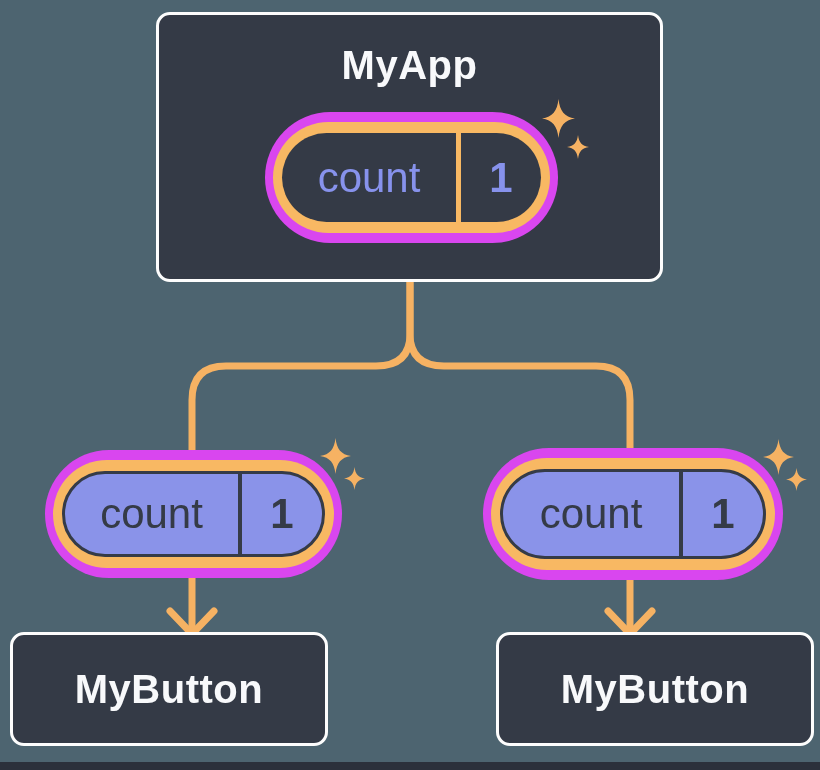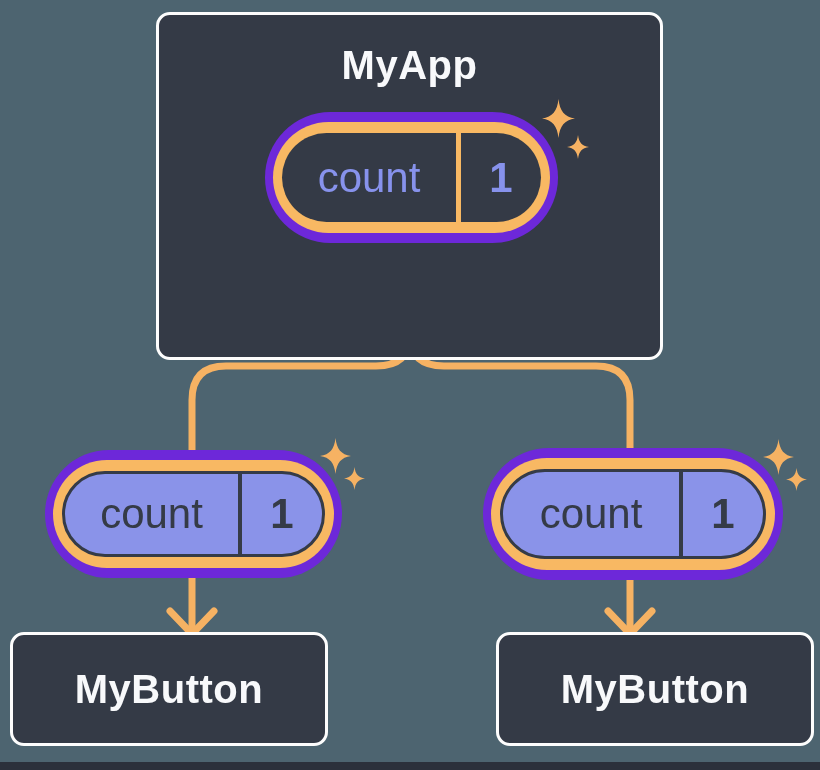--- a/index.html
+++ b/index.html
@@ -10,33 +10,33 @@
   }
   .bottom-strip{position:absolute;left:0;top:762px;width:820px;height:8px;background:#2B303B;}
 
   .connector-svg{position:absolute;left:0;top:0;width:820px;height:770px;}
   .connector-svg path{fill:none;stroke:#F6B263;stroke-width:7;stroke-linecap:round;stroke-linejoin:round;}
 
   .node{
     position:absolute;box-sizing:border-box;
     background:#343A46;border:3px solid #FDFDFD;border-radius:14px;
   }
-  .node--root{left:156px;top:12px;width:507px;height:348px;}
+  .node--root{left:156px;top:12px;width:507px;height:270px;}
   .node--leaf{display:flex;align-items:center;justify-content:center;width:318px;height:114px;top:632px;}
   .node--leaf-left{left:10px;}
   .node--leaf-right{left:496px;}
   .node-title{
     color:#F8F9FB;font-size:40px;font-weight:600;letter-spacing:.5px;
     white-space:nowrap;
   }
   .node--root .node-title{position:absolute;left:0;right:0;top:28px;text-align:center;}
 
   .pill{
     position:absolute;box-sizing:border-box;display:flex;
-    background:#6d28d9;border-radius:999px;padding:10px 8px;
+    background:#d946ef;border-radius:999px;padding:10px 8px;
   }
   .pill-inner{flex:1;display:flex;background:#F8B863;border-radius:999px;padding:11px 9px;}
   .pill-content{
     flex:1;display:flex;align-items:stretch;overflow:hidden;
     border-radius:999px;box-sizing:border-box;
   }
   .pill--parent .pill-content{background:#343A46;}
   .pill--child  .pill-content{background:#8A93E9;border:3px solid #353B47;}
   .pill-label{flex:1;display:flex;align-items:center;justify-content:center;font-size:42px;}
   .pill-value{width:80px;display:flex;align-items:center;justify-content:center;font-size:42px;font-weight:700;}

